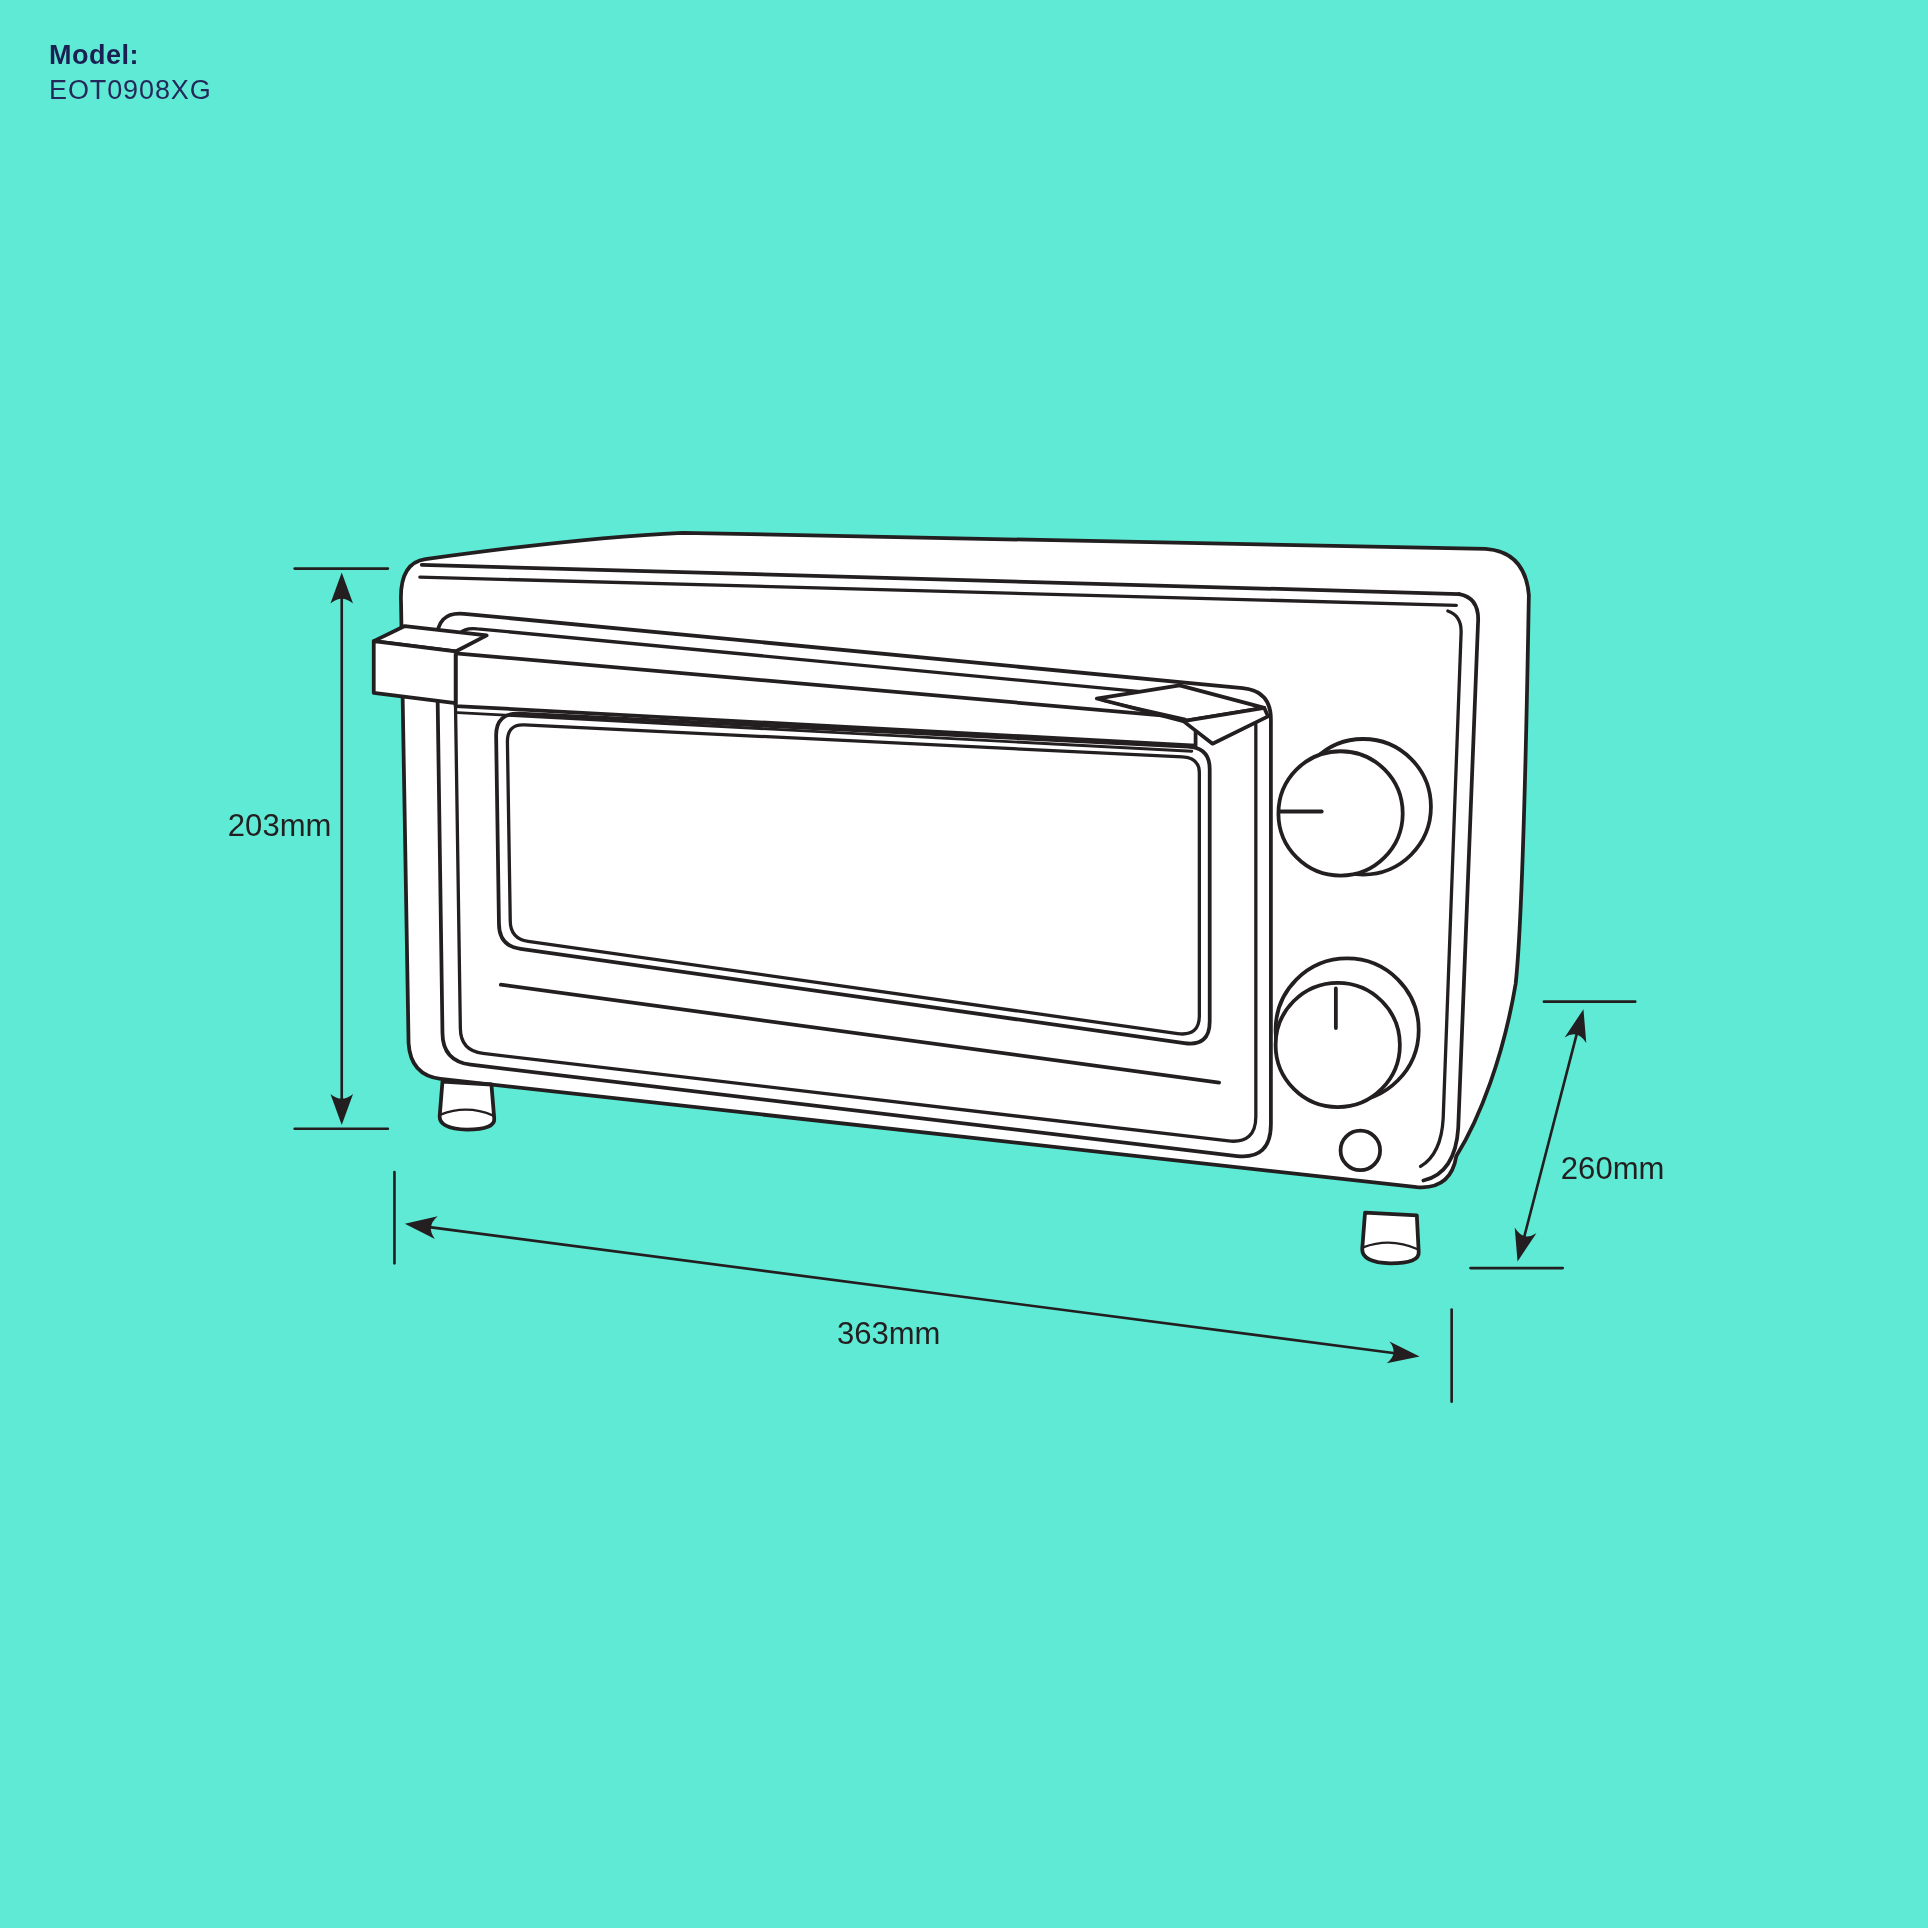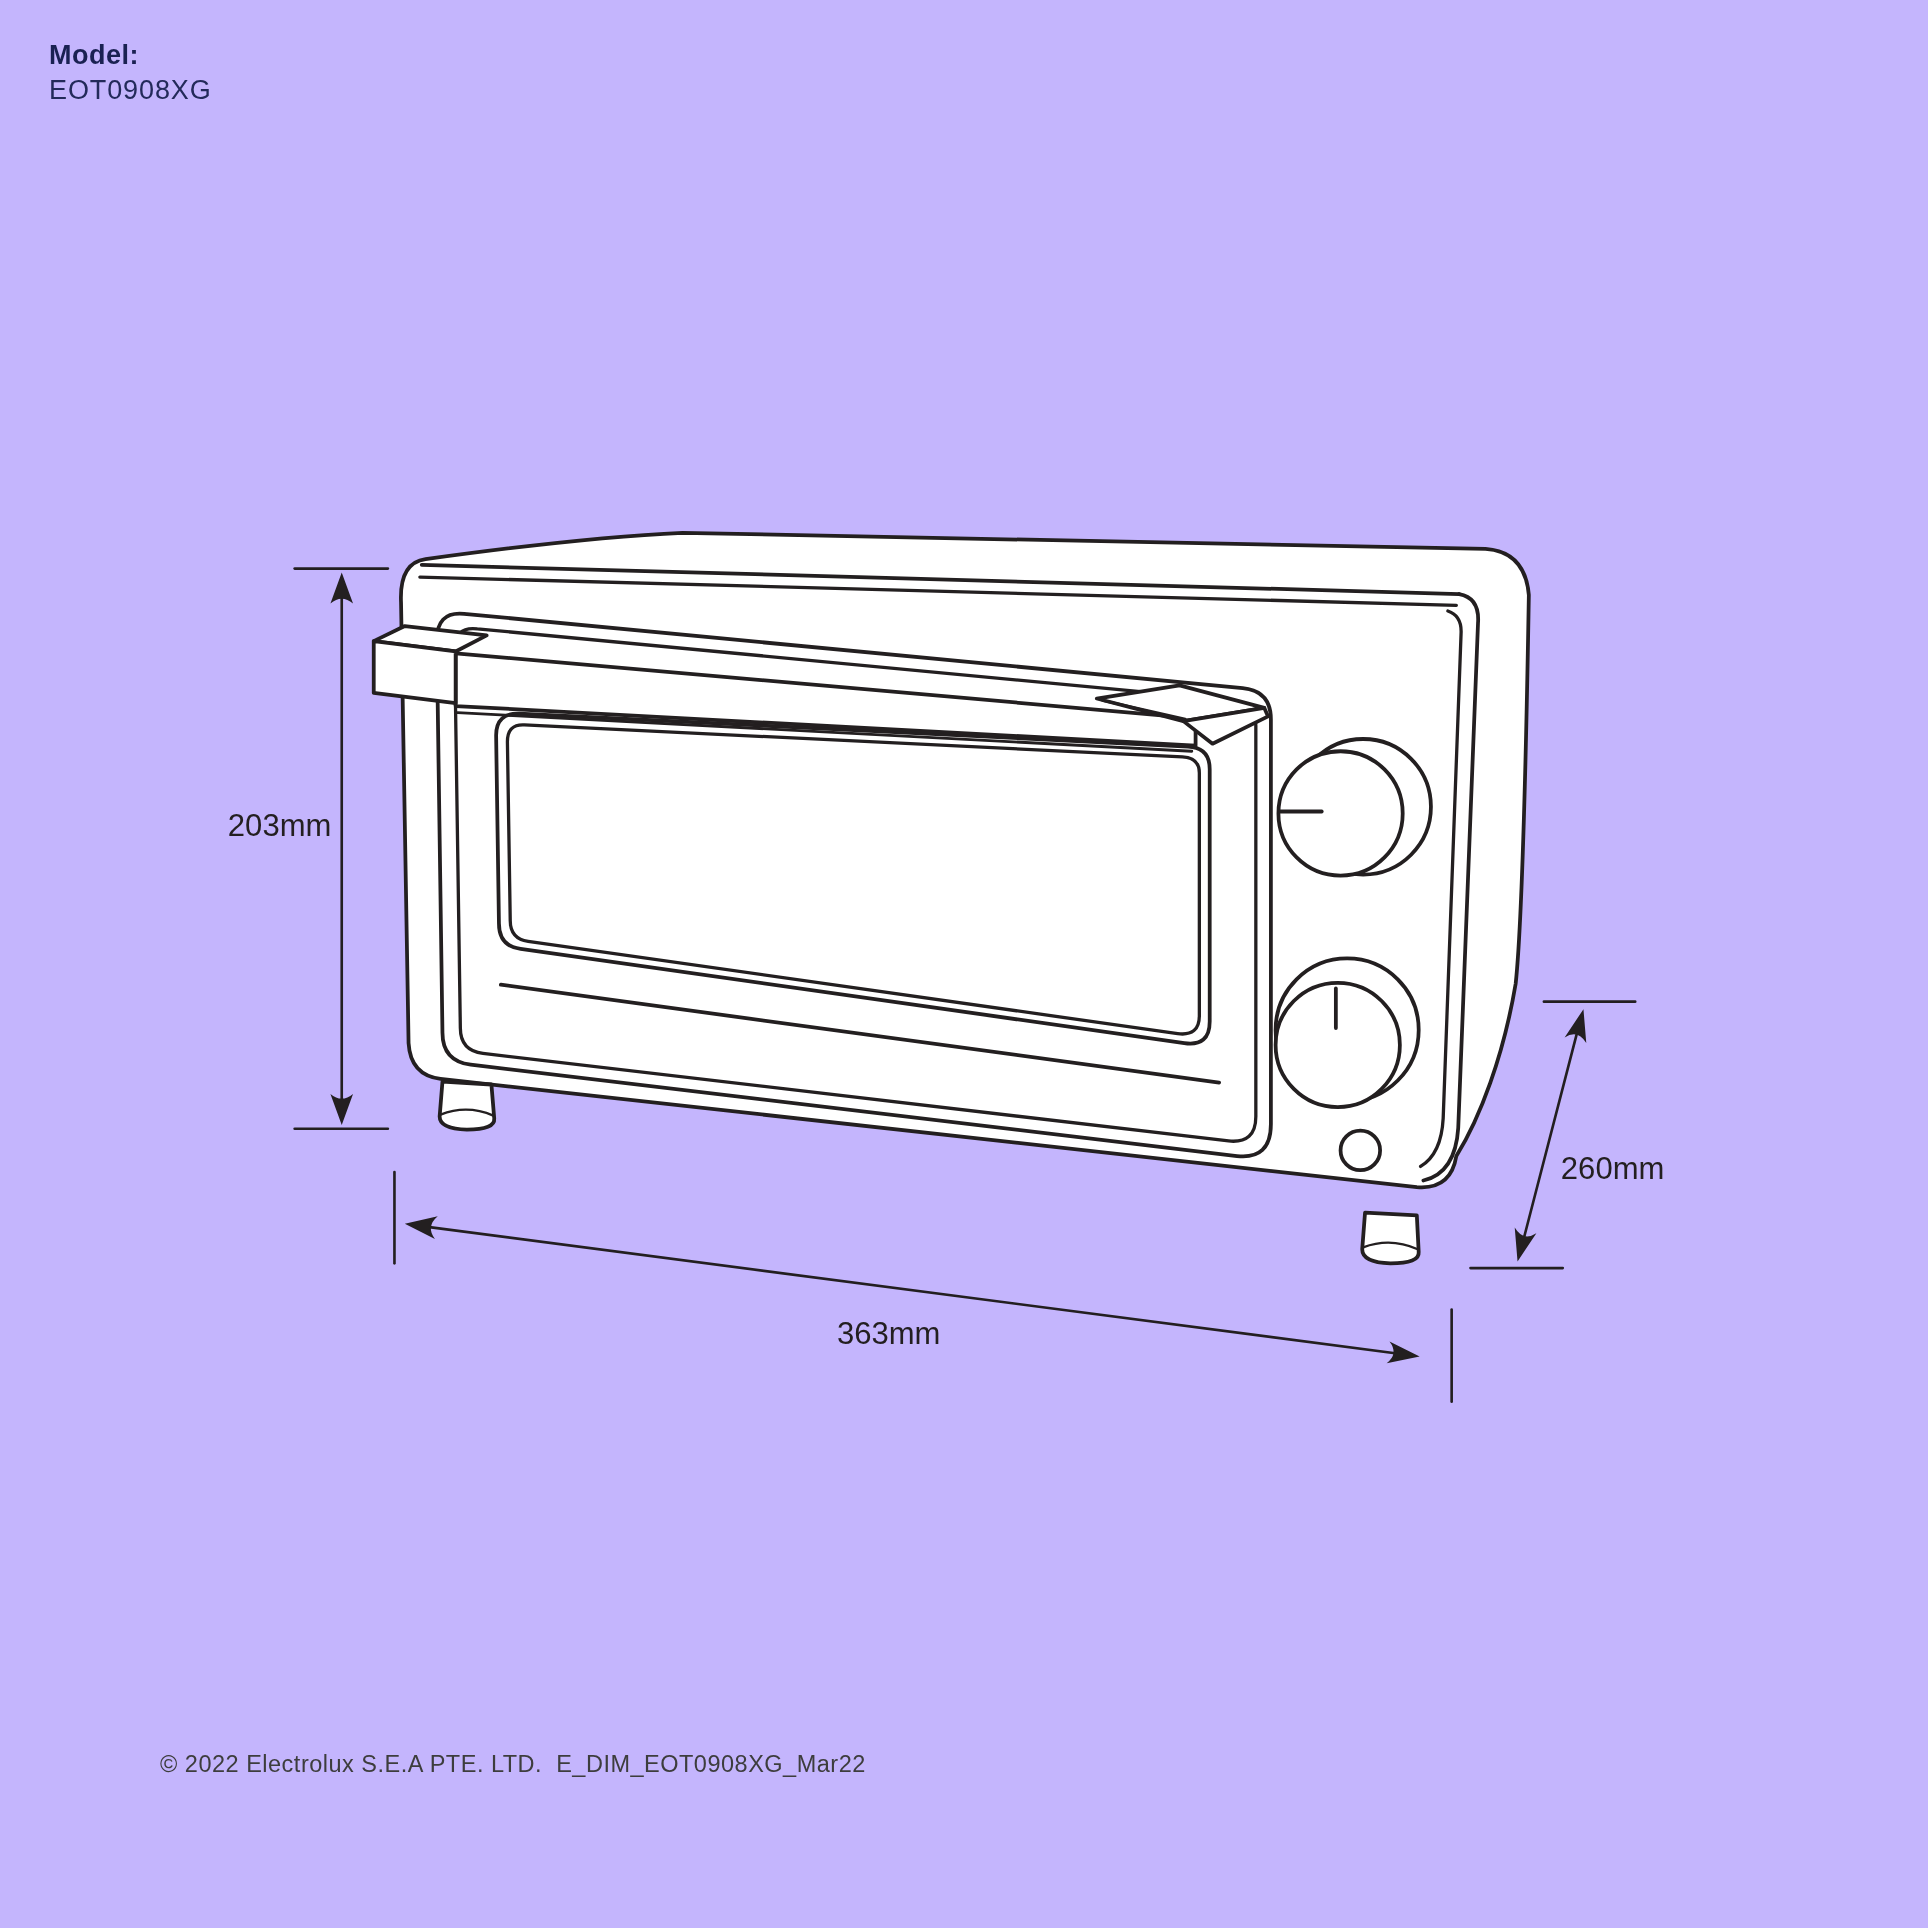--- a/index.html
+++ b/index.html
@@ -8,21 +8,21 @@
     background: #ffffff;
     width: 1928px;
     height: 1928px;
     overflow: hidden;
     font-family: "Liberation Sans", sans-serif;
   }
   .page {
     position: relative;
     width: 1928px;
     height: 1928px;
-    background: #c4b5fd;
+    background: #5eead4;
   }
   .model-label {
     position: absolute;
     left: 49px;
     top: 40px;
     font-size: 27px;
     font-weight: bold;
     color: #1a2152;
     letter-spacing: 0.5px;
   }
@@ -187,16 +187,15 @@
       <path d="M 1640 1064 L 1737 1064"></path>
       <path d="M 1562 1347 L 1660 1347"></path>
       <path d="M 1676 1094 L 1618 1318"></path>
       <path fill="#231f20" stroke="none" d="M 1682 1072 L 1662 1102 Q 1676 1093 1685 1108 Z"></path>
       <path fill="#231f20" stroke="none" d="M 1612 1340 L 1609 1304 Q 1618 1319 1632 1310 Z"></path>
       <text class="dim-label" x="1658" y="1252" text-anchor="start" stroke="none">260mm</text>
     </g>
 
   </svg>
 
-  <div class="footer-note">© 2022 Electrolux S.E.A PTE. LTD.  E_DIM_EOT0908XG_Mar22</div>
 
 </div>
 
 
 </body></html>

